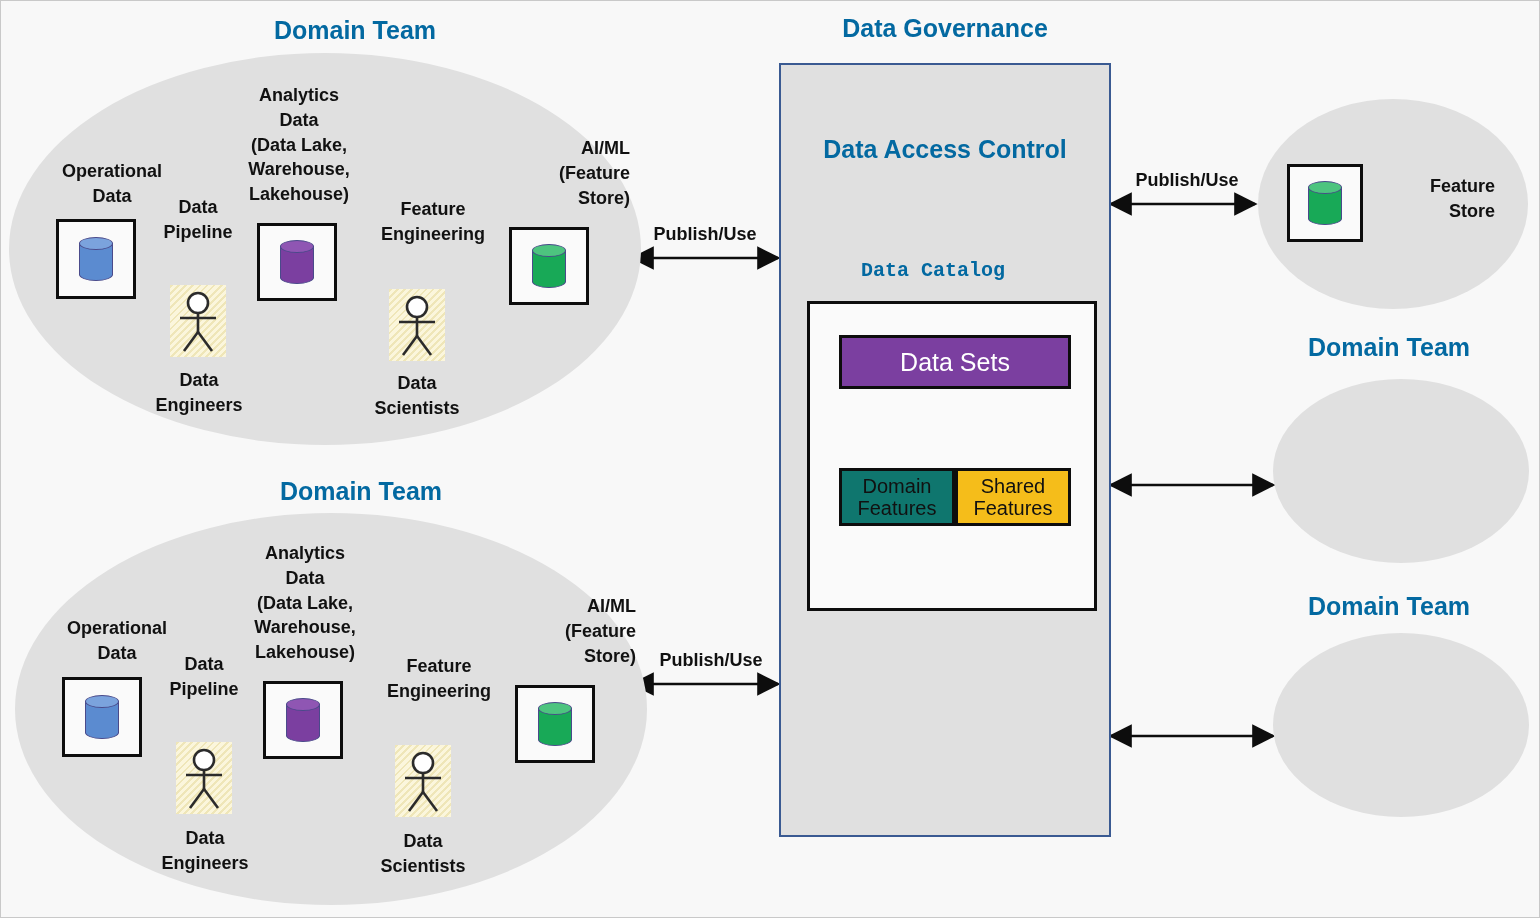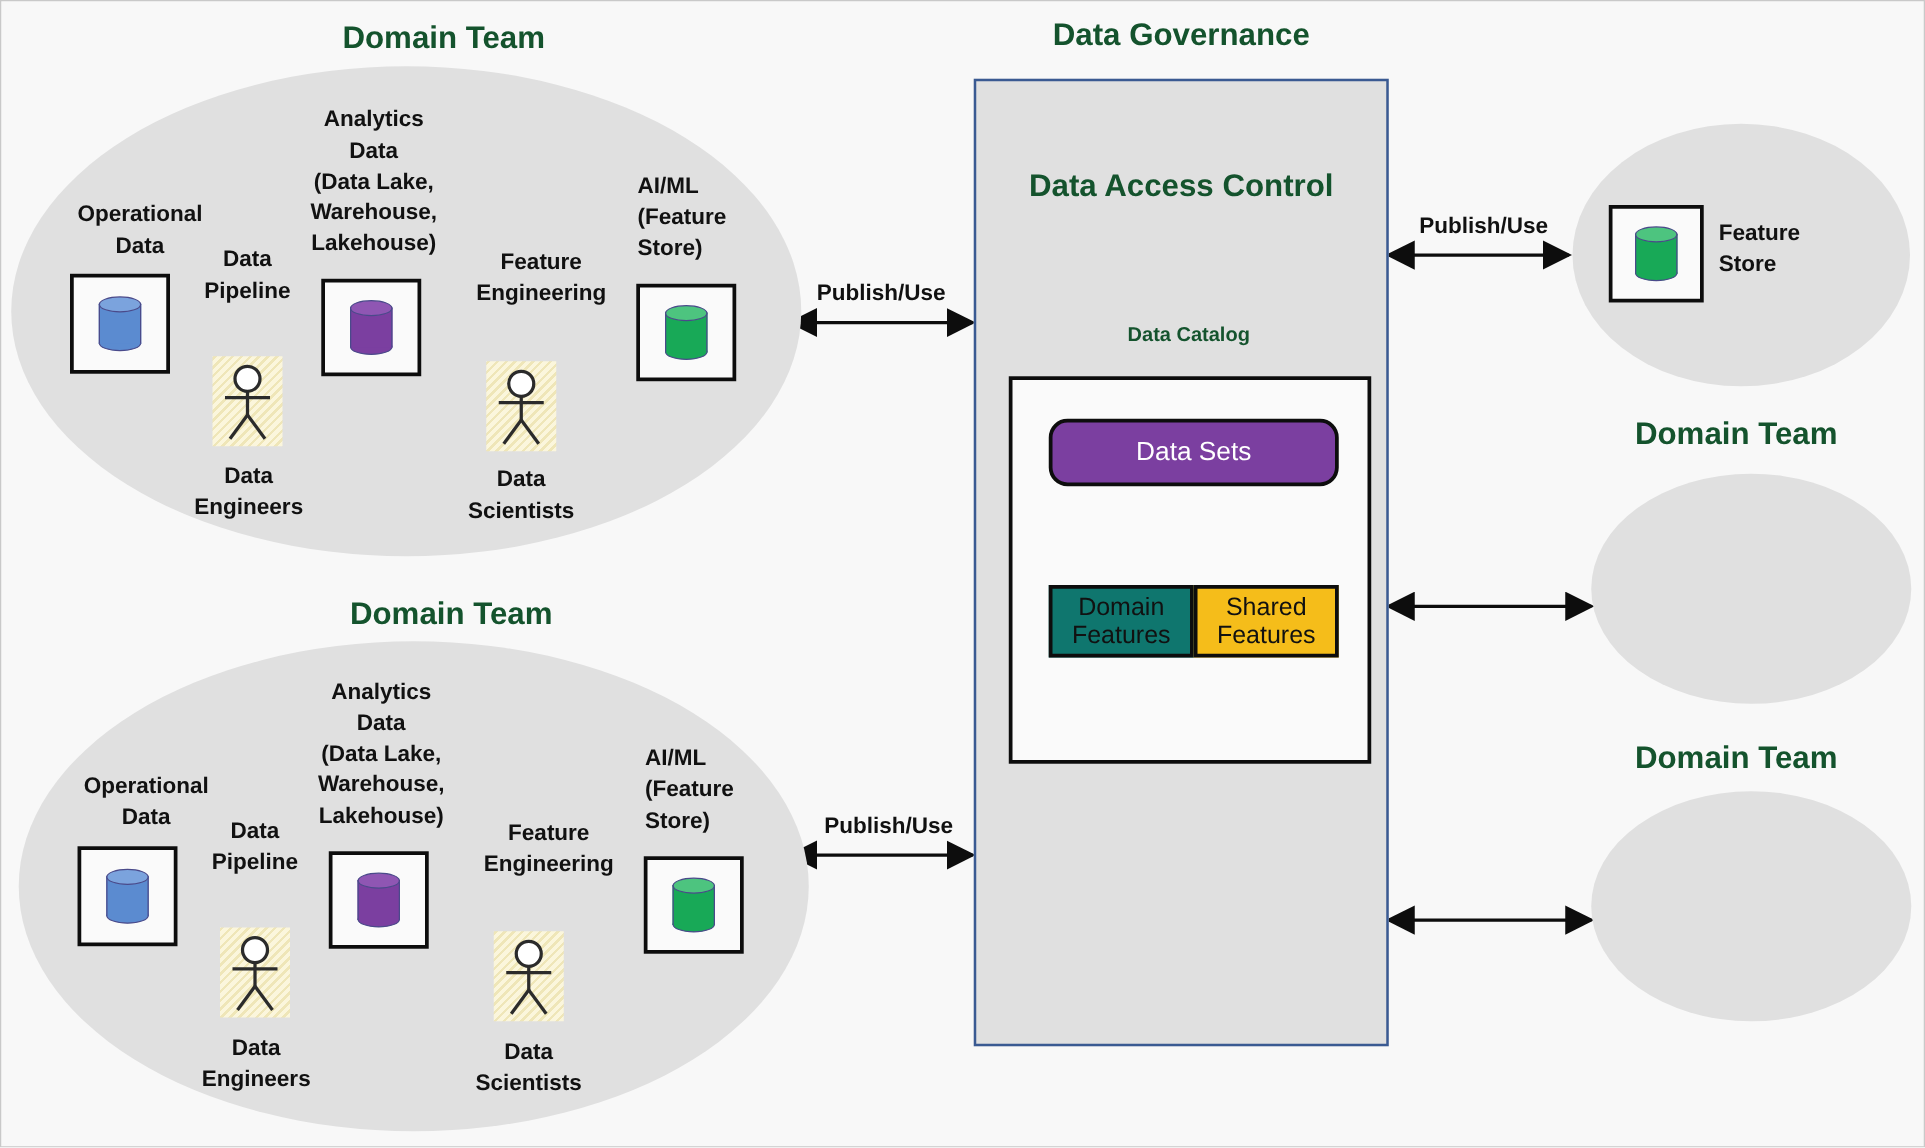--- a/index.html
+++ b/index.html
@@ -15,21 +15,21 @@
     border: 1px solid #c9c9c9;
     box-sizing: border-box;
     font-family: "Liberation Sans", sans-serif;
     overflow: hidden;
   }
   .abs { position: absolute; }
 
   
   .section-title {
     font-weight: bold;
-    color: #14532d;
+    color: #0369a1;
     text-align: center;
     line-height: 1.1;
     white-space: nowrap;
   }
   .title-xl { font-size: 25px; }
 
   
   .team-ellipse {
     background: #e0e0e0;
     border-radius: 50%;
@@ -75,21 +75,21 @@
   }
 
   
   .lbl {
     font-size: 18px;
     font-weight: bold;
     color: #111111;
     line-height: 1.38;
     text-align: center;
   }
-  .lbl-left { text-align: left; }
+  .lbl-left { text-align: right; }
 
   
   .person-tile {
     background:
       repeating-linear-gradient(
         -45deg,
         #fbf6dc 0px, #fbf6dc 3px,
         #efe6b8 3px, #efe6b8 5px
       );
   }
@@ -107,21 +107,21 @@
   }
   .chip {
     box-sizing: border-box;
     border: 3px solid #0d0d0d;
     display: flex;
     align-items: center;
     justify-content: center;
     text-align: center;
     line-height: 1.12;
   }
-  .chip-lg { font-size: 21px; color: #ffffff; border-radius: 15px; }
+  .chip-lg { font-size: 25px; color: #ffffff; }
   .chip-sm { font-size: 20px; color: #111111; }
 
   svg.arrow-layer {
     position: absolute;
     left: 0; top: 0;
     width: 1540px;
     height: 918px;
     pointer-events: none;
   }
 </style>
@@ -296,21 +296,21 @@
 Scientists</div>
 
   <div class="abs lbl" style="left:640px; top:647px; width:140px;">Publish/Use</div>
 
   <div class="abs section-title title-xl" style="left:794px; top:14px; width:300px;">Data Governance</div>
 
   <div class="abs gov-panel" style="left:778px; top:62px; width:332px; height:774px;"></div>
 
   <div class="abs section-title title-xl" style="left:794px; top:135px; width:300px;">Data Access Control</div>
 
-  <div class="abs section-title" style="left:800px; top:259px; width:300px; font-size:16px;">Data Catalog</div>
+  <div class="abs section-title" style="left:782px; top:259px; width:300px; font-size:20px;font-family:Liberation Mono, monospace;">Data Catalog</div>
 
   <div class="abs catalog-box" style="left:806px; top:300px; width:290px; height:310px;"></div>
 
   <div class="abs chip chip-lg" style="left:838px; top:334px; width:232px; height:54px; background:#7b3fa0;">Data Sets</div>
 
 
   <div class="abs chip chip-sm" style="left:838px; top:467px; width:116px; height:58px; background:#0f766e; white-space:pre-line;">Domain
 Features</div>
 
   <div class="abs chip chip-sm" style="left:954px; top:467px; width:116px; height:58px; background:#f5bd1a; white-space:pre-line;">Shared

